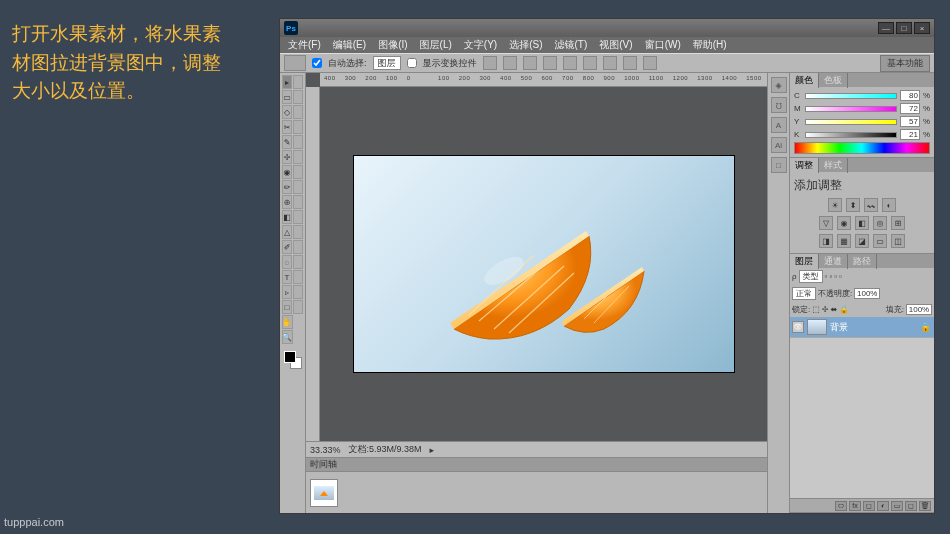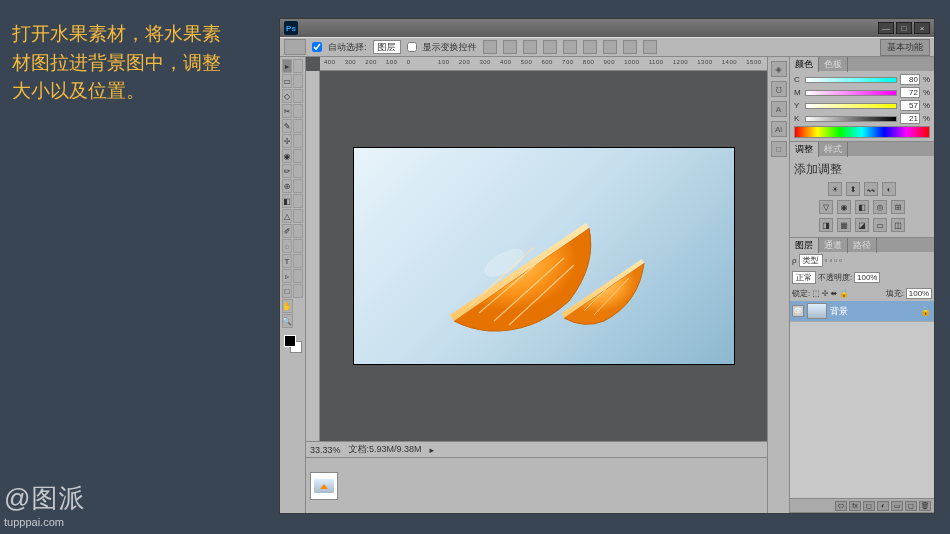--- a/index.html
+++ b/index.html
@@ -82,35 +82,46 @@
 .layers .foot span{width:12px;height:10px;background:#999;border:1px solid #777;font-size:7px;display:flex;align-items:center;justify-content:center}
 .dock{width:22px;background:#b8b8b8;border-left:1px solid #888;display:flex;flex-direction:column;align-items:center;padding:4px 0;gap:4px}
 .dock span{width:16px;height:16px;background:#a8a8a8;border:1px solid #888;font-size:8px;display:flex;align-items:center;justify-content:center;color:#555}
 </style>
 </head>
 <body>
 
 <div class="instruction">打开水果素材，将水果素材图拉进背景图中，调整大小以及位置。</div>
 
 <div class="watermark">
-  <div class="logo">@图派</div>
   <div>tupppai.com</div>
 </div>
 
 <div class="ps-window">
 
   <div class="titlebar">
     <div class="ps-logo">Ps</div>
     <div class="winbtns">
       <span>—</span>
       <span>□</span>
       <span>×</span>
     </div>
   </div>
 
+  <div class="menubar" id="menubar">
+      <span>文件(F)</span>
+      <span>编辑(E)</span>
+      <span>图像(I)</span>
+      <span>图层(L)</span>
+      <span>文字(Y)</span>
+      <span>选择(S)</span>
+      <span>滤镜(T)</span>
+      <span>视图(V)</span>
+      <span>窗口(W)</span>
+      <span>帮助(H)</span>
+    </div>
 
   <div class="optbar">
     <div class="toolicon"></div>
     <input type="checkbox" checked="" style="">
     <span>自动选择:</span>
     <span class="sel">图层</span>
     <input type="checkbox" style="">
     <span>显示变换控件</span>
     <span class="iconbtn"></span>
     <span class="iconbtn"></span>
@@ -249,20 +260,23 @@
             </div>
           </div>
         </div>
       </div>
       <div class="statusbar">
         <span>33.33%</span>
         <span>文档:5.93M/9.38M</span>
         <span>▸</span>
       </div>
       <div class="timeline">
+        <div class="tlhead">
+            <span>时间轴</span>
+          </div>
         <div class="tlbody">
           <div class="frame">
               <div class="thumb"></div>
             </div>
         </div>
       </div>
     </div>
 
     <div class="dock" id="dock">
         <span>◈</span>

